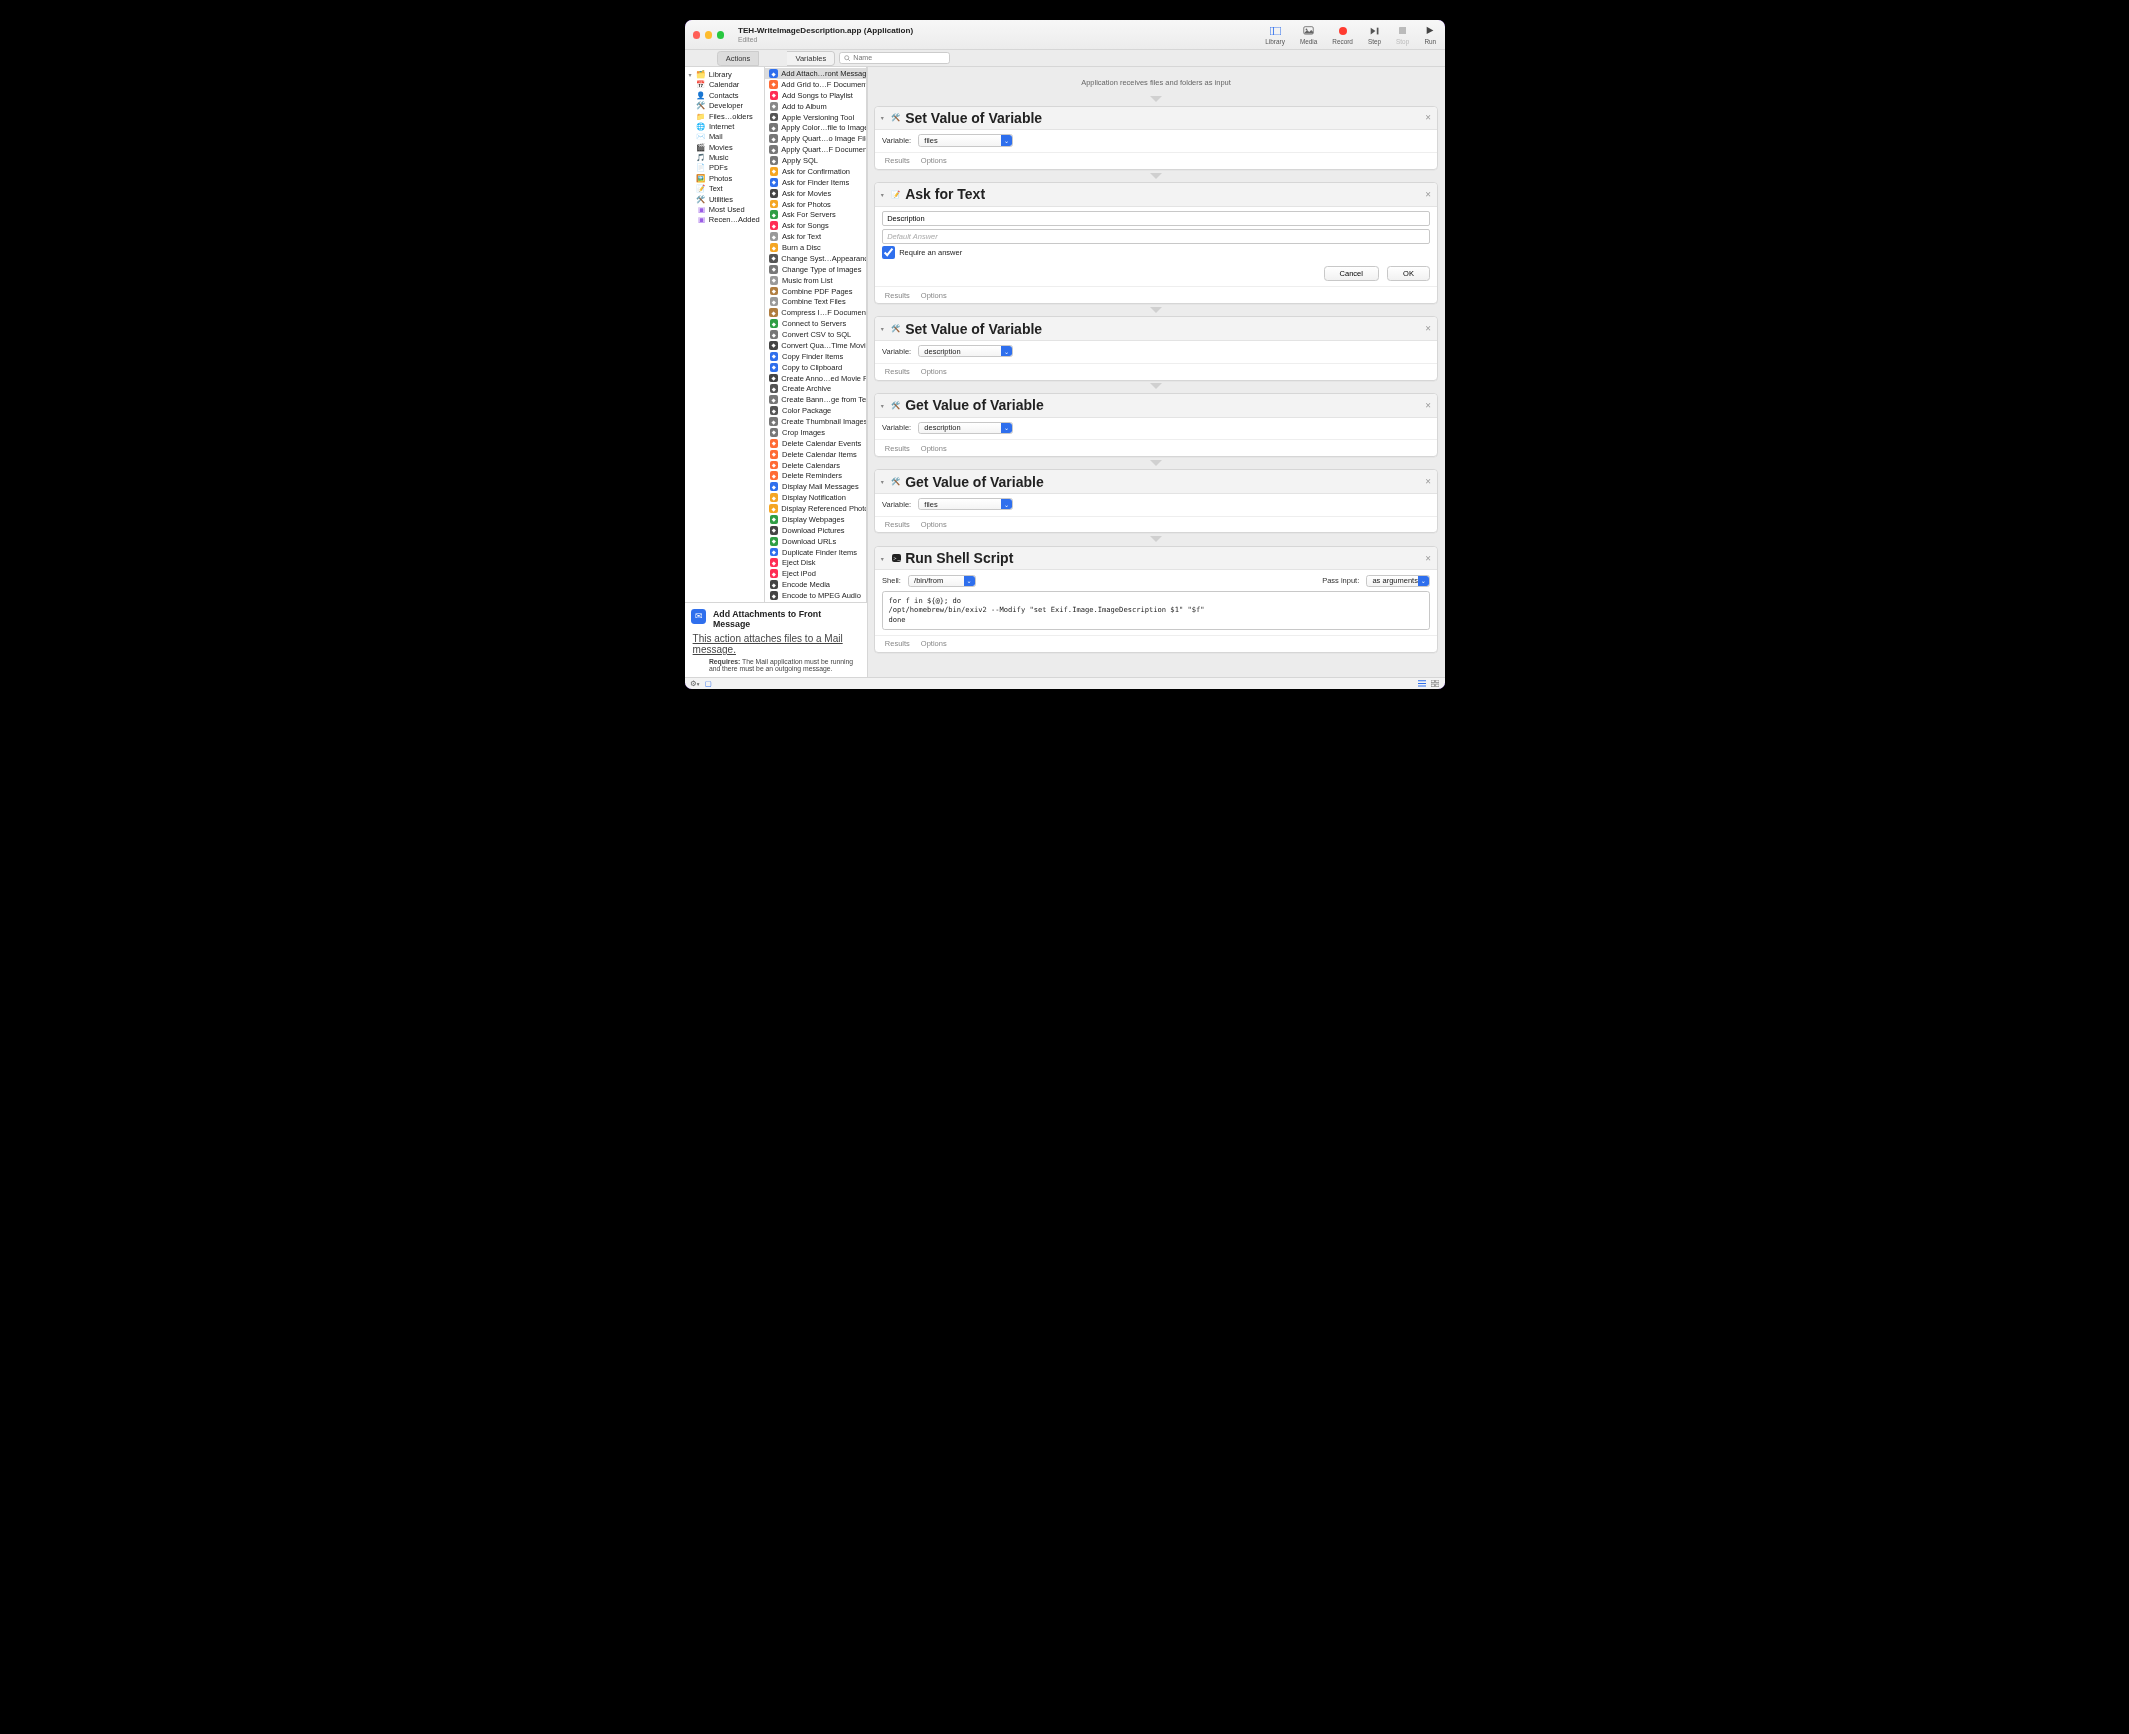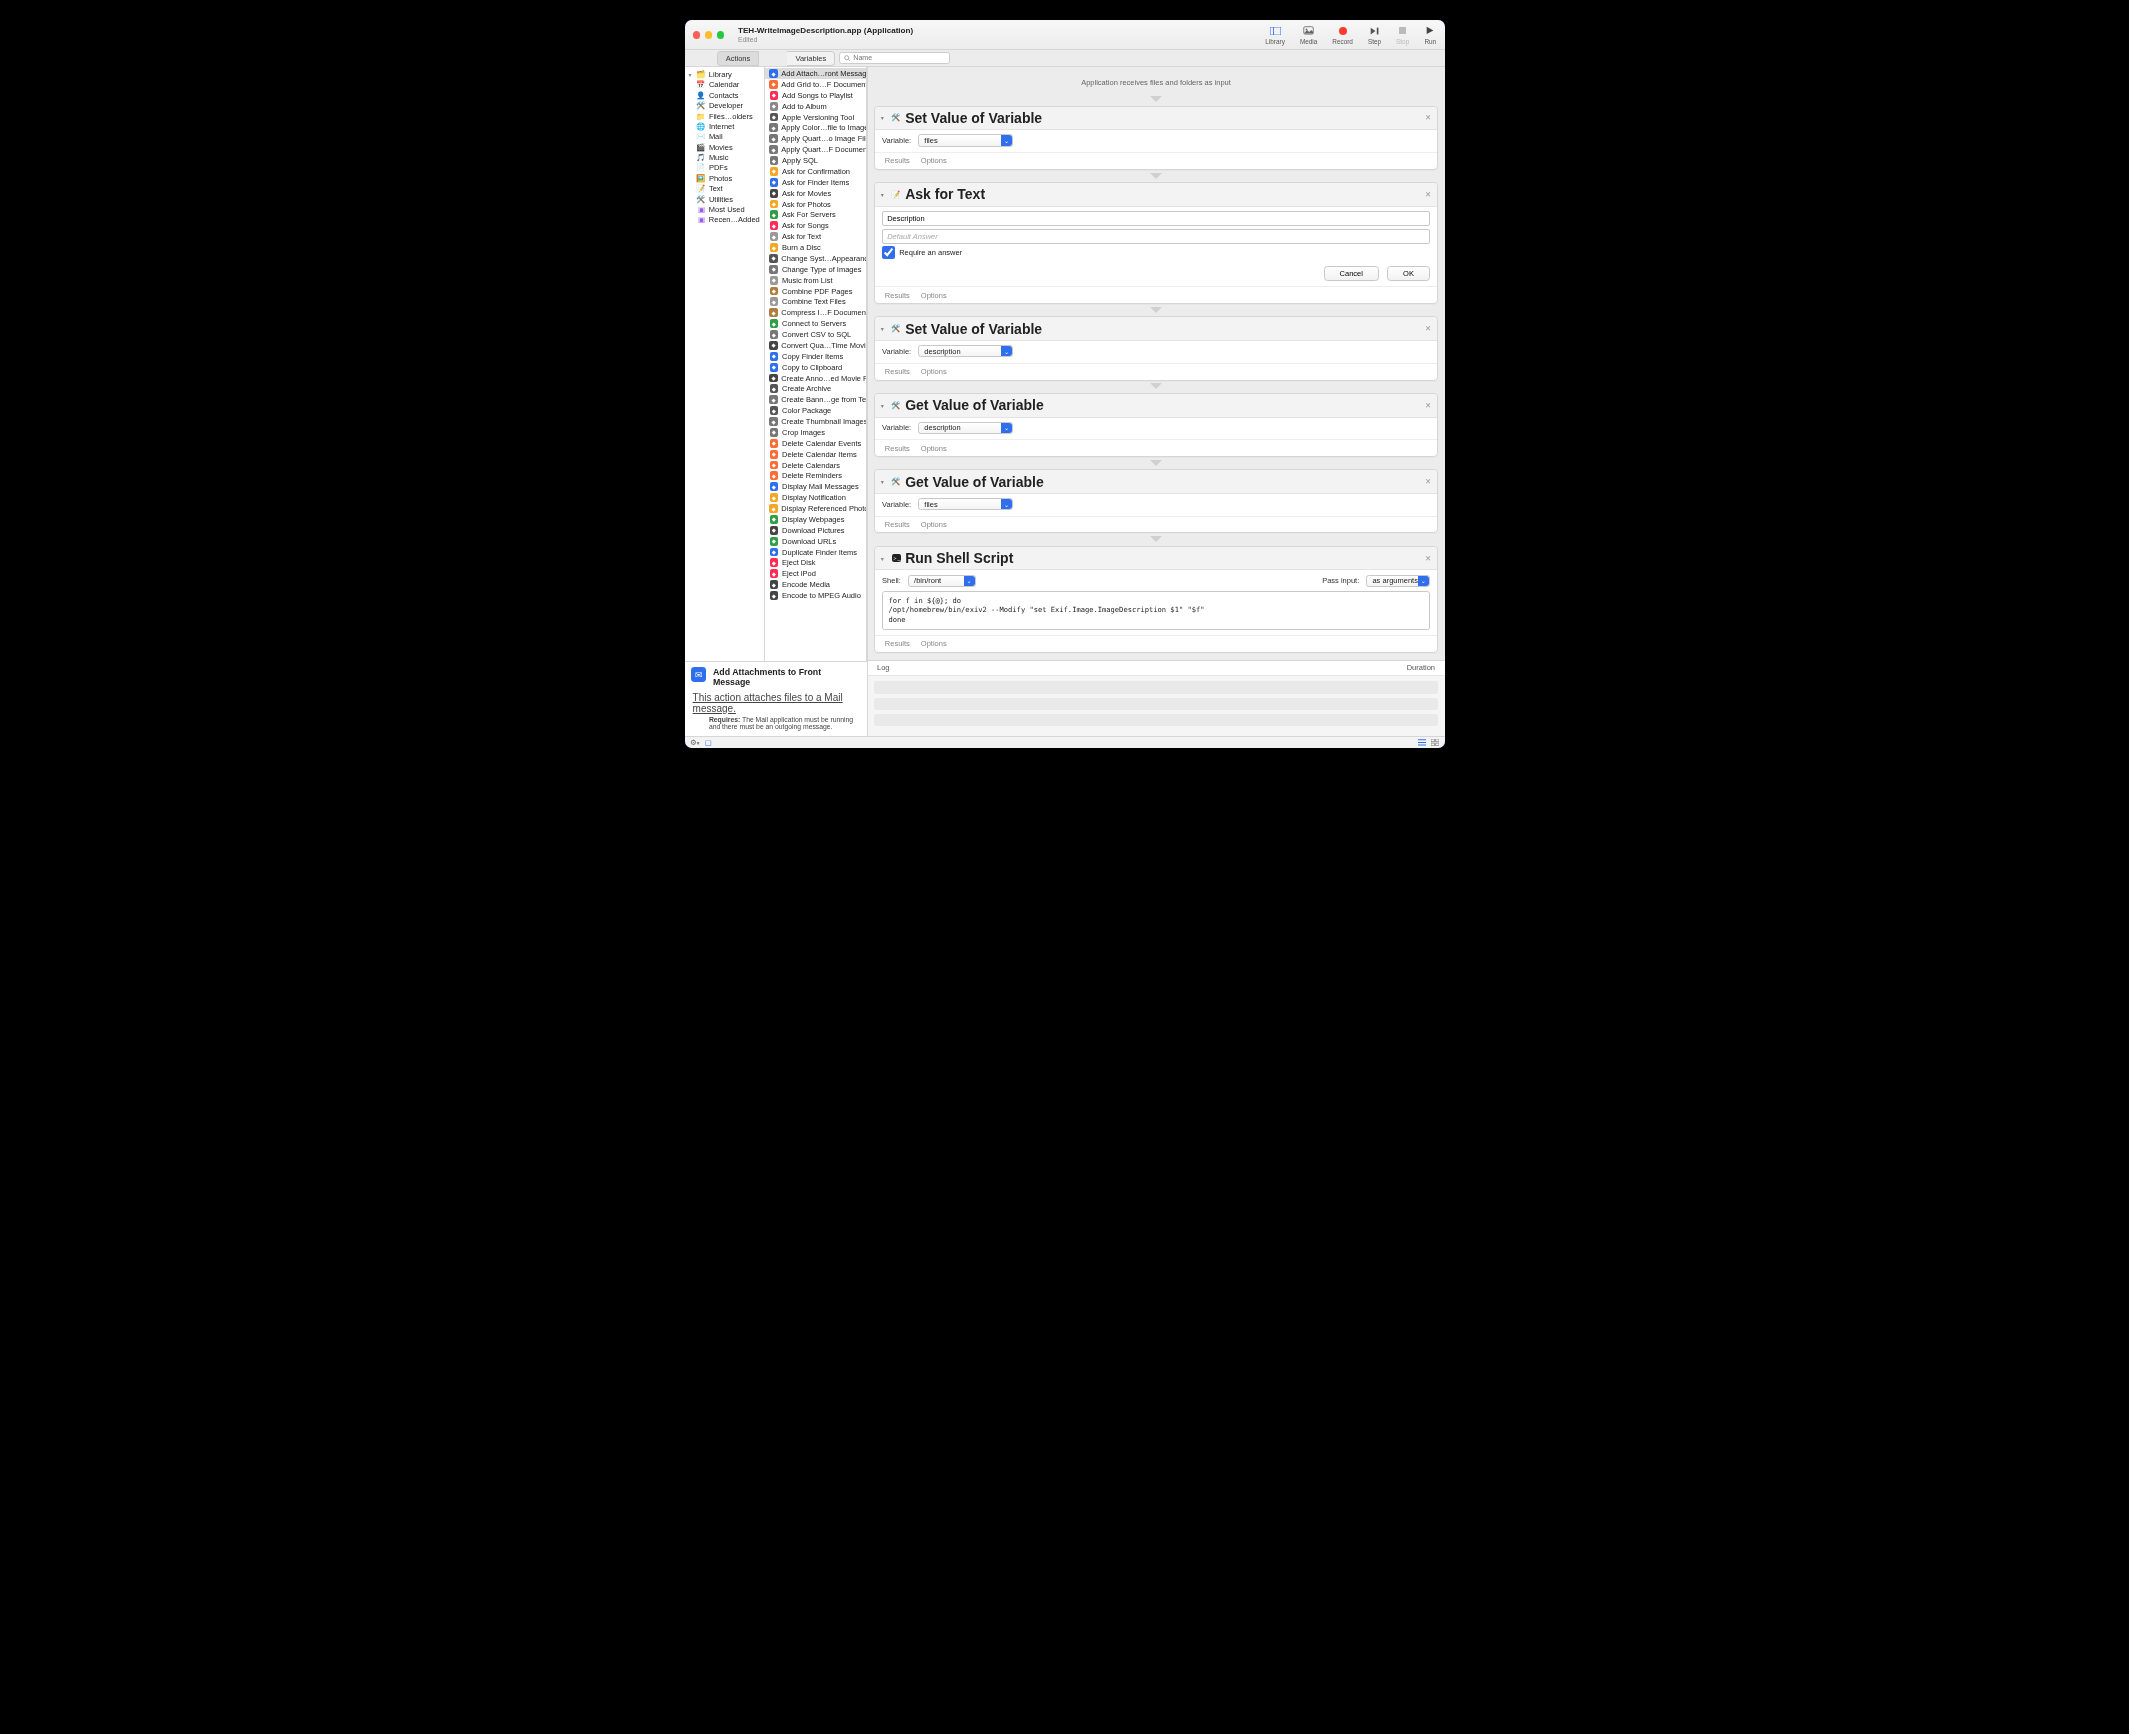--- a/index.html
+++ b/index.html
@@ -780,21 +780,21 @@
               <span class="sicon" style="background:#222">＞_</span>
             </span>
             <span class="ttl">Run Shell Script</span>
             <span class="close">✕</span>
           </div>
           <div class="card-bd">
             <div class="vrow between" style="margin-bottom:4.1px">
               <div class="vrow">
                 <label>Shell:</label>
                 <div class="vsel" style="min-width:68px">
-                  <span>/bin/ront</span>
+                  <span>/bin/from</span>
                   <span class="arrow">⌄</span>
                 </div>
               </div>
               <div class="vrow">
                 <label>Pass input:</label>
                 <div class="vsel" style="min-width:61px">
                   <span>as arguments</span>
                   <span class="arrow">⌄</span>
                 </div>
               </div>
@@ -803,32 +803,20 @@
 /opt/homebrew/bin/exiv2 --Modify "set Exif.Image.ImageDescription $1" "$f"
 done</div>
           </div>
           <div class="card-ft">
             <span>Results</span>
             <span>Options</span>
           </div>
         </div>
       </div>
 
-      <div class="logpane">
-        <div class="loghd">
-          <span>Log</span>
-          <span class="sp"></span>
-          <span>Duration</span>
-        </div>
-        <div class="logbody">
-          <div class="logrow"></div>
-          <div class="logrow"></div>
-          <div class="logrow"></div>
-        </div>
-      </div>
     </div>
   </div>
 
   <div class="statusbar">
     <span>⚙︎<span style="font-size:5.4px">▾</span></span>
     <span style="color:#2f6fed">▢</span>
     <span class="sp"></span>
     <span>
       <svg width="8.1" height="6.8" viewBox="0 0 12 10">
           <line x1="0" y1="1" x2="12" y2="1" stroke="#2f6fed" stroke-width="1.5"></line>

